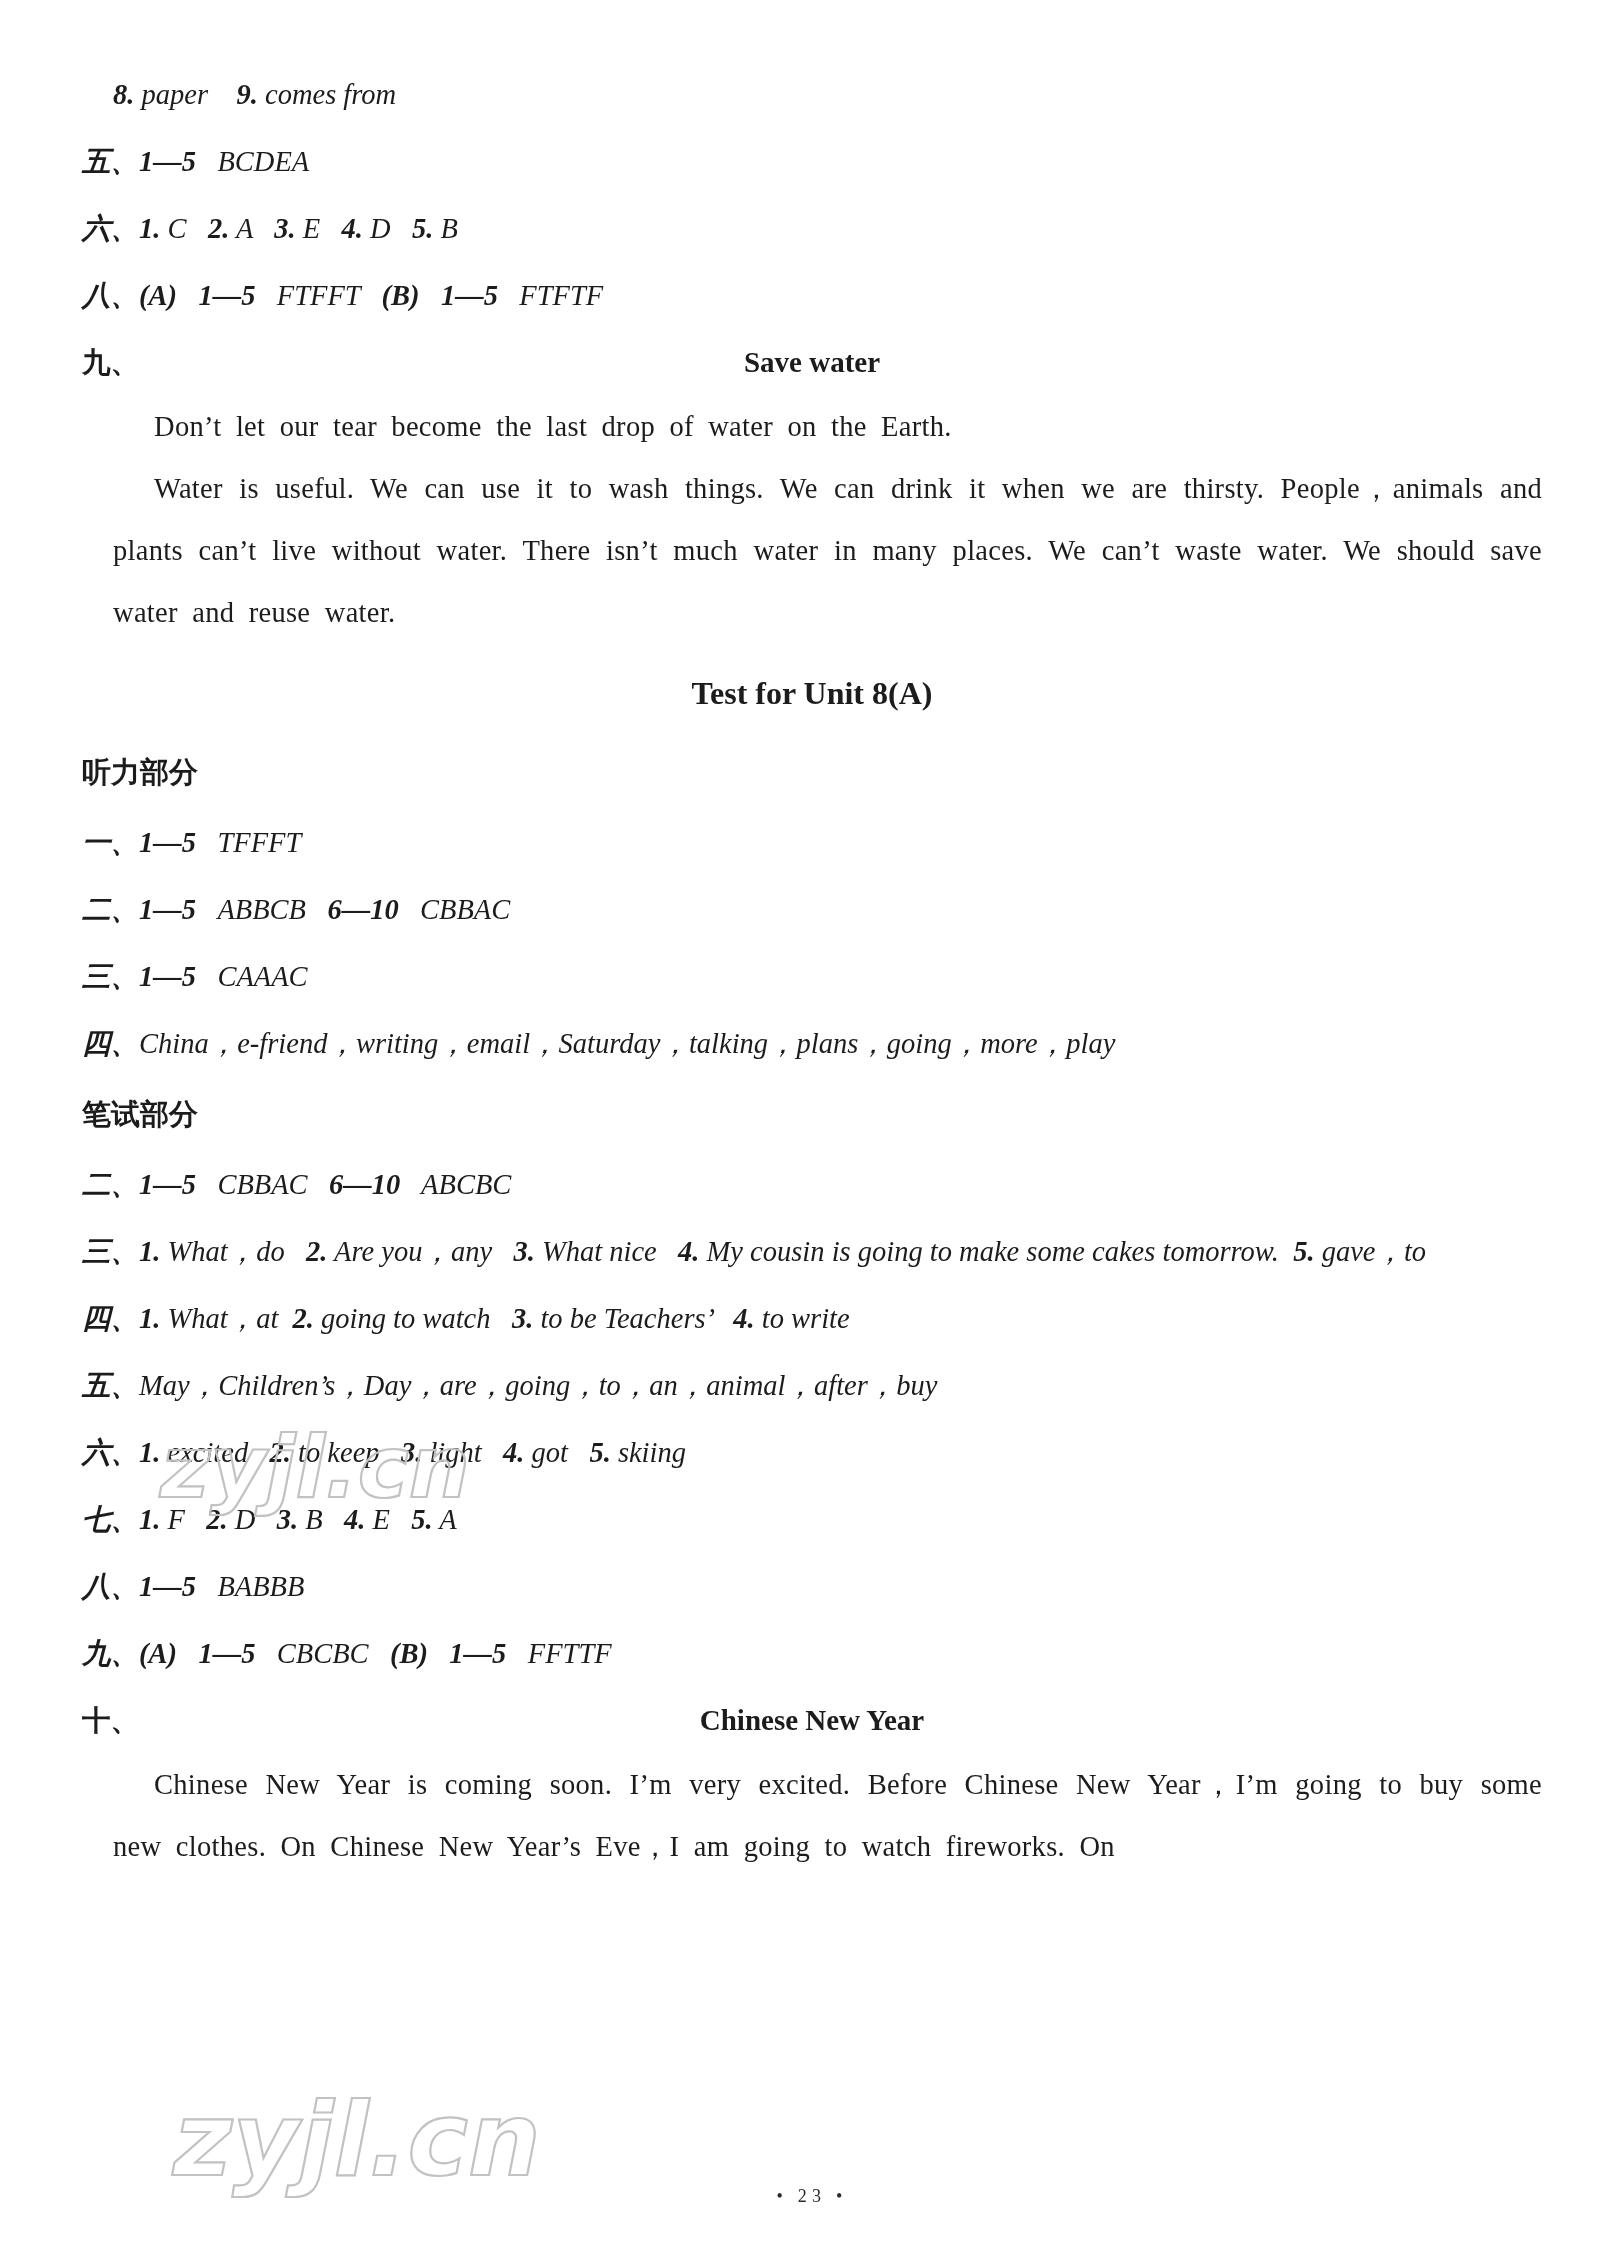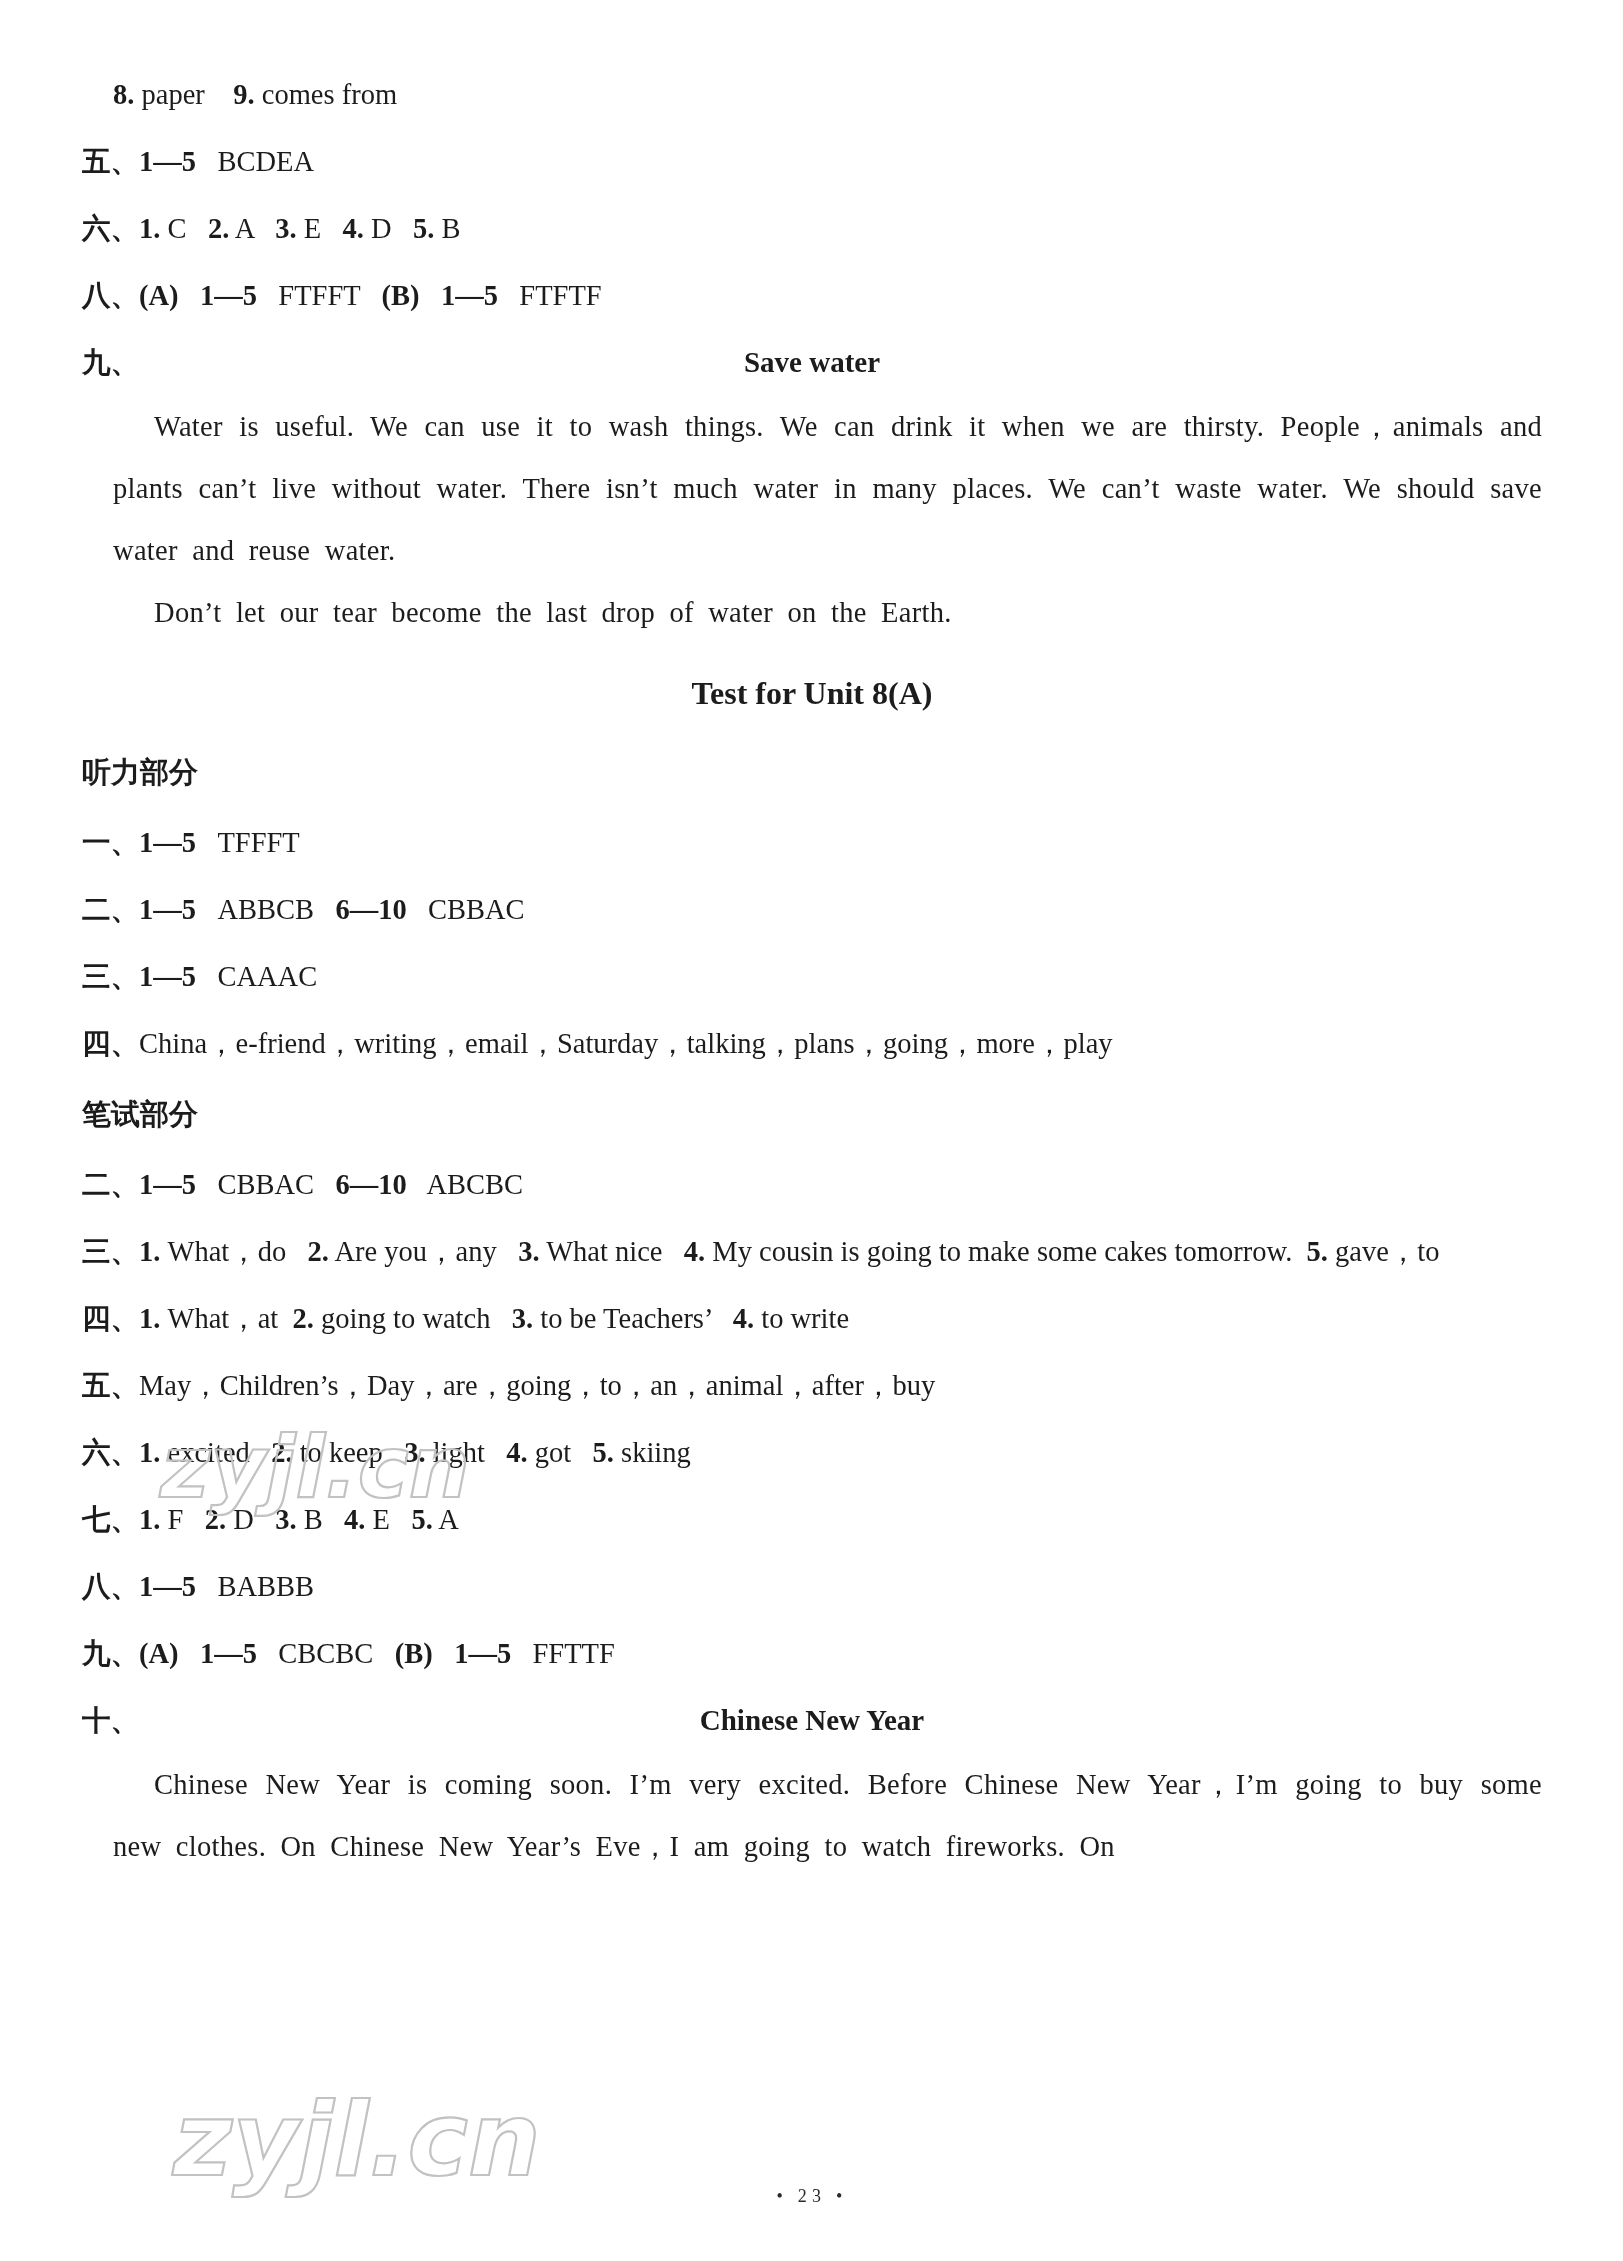--- a/index.html
+++ b/index.html
@@ -5,21 +5,21 @@
   html,body{margin:0;padding:0;background:#9a9a9a;}
   .page{
     width:1624px;height:2261px;background:#ffffff;position:relative;
     box-sizing:border-box;padding:40px 82px 0 82px;
     font-family:"Liberation Serif","DejaVu Serif",serif;
     font-size:28.5px;color:#1c1c1c;overflow:hidden;margin:0 auto;
   }
   .header{text-align:center;padding-bottom:14px;border-bottom:1.7px solid #3c3c3c;}
   .header-title{font-size:23px;letter-spacing:2.6px;color:#3f3f3f;}
   .content{padding-top:21px;}
-  .line{line-height:67px;white-space:pre-wrap;padding-left:31px;text-indent:-31px;}
+  .line{line-height:67px;white-space:pre-wrap;padding-left:31px;text-indent:-31px;font-style:italic;}
   .line.cont{text-indent:0;}
   .b{font-weight:bold;}
   .para{margin:0 0 0 31px;line-height:62px;text-indent:41px;text-align:justify;
         word-spacing:7px;letter-spacing:0.3px;}
   .heading{font-weight:bold;font-size:32px;text-align:center;line-height:50px;margin:24px 0 17.3px;}
   .part{font-weight:bold;font-size:29px;line-height:74px;
         font-family:"DejaVu Sans","Liberation Sans",sans-serif;}
   .titled{position:relative;text-align:center;line-height:67px;font-weight:bold;font-size:29px;}
   .titled .marker{position:absolute;left:0;top:0;font-size:28.5px;}
   .pageno{position:absolute;left:0;right:0;bottom:54px;text-align:center;
@@ -34,22 +34,22 @@
 <body>
 
 <div class="page">
 
   <div id="content" class="content">
       <div class="line cont"><span class="b">8.</span><span> paper    </span><span class="b">9.</span><span> comes from</span></div>
       <div class="line"><span class="b">五、</span><span class="b">1—5</span><span>   BCDEA</span></div>
       <div class="line"><span class="b">六、</span><span class="b">1.</span><span> C   </span><span class="b">2.</span><span> A   </span><span class="b">3.</span><span> E   </span><span class="b">4.</span><span> D   </span><span class="b">5.</span><span> B</span></div>
       <div class="line"><span class="b">八、</span><span class="b">(A)   </span><span class="b">1—5</span><span>   FTFFT   </span><span class="b">(B)   </span><span class="b">1—5</span><span>   FTFTF</span></div>
       <div class="titled"><span class="marker b">九、</span><span class="b">Save water</span></div>
+      <p class="para">Don’t let our tear become the last drop of water on the Earth.</p>
       <p class="para">Water is useful. We can use it to wash things. We can drink it when we are thirsty.  People，animals and plants can’t live without water.  There isn’t much water in many places. We can’t waste water. We should save water and reuse water.</p>
-      <p class="para">Don’t let our tear become the last drop of water on the Earth.</p>
       <div class="heading">Test for Unit 8(A)</div>
       <div class="part">听力部分</div>
       <div class="line"><span class="b">一、</span><span class="b">1—5</span><span>   TFFFT</span></div>
       <div class="line"><span class="b">二、</span><span class="b">1—5</span><span>   ABBCB   </span><span class="b">6—10</span><span>   CBBAC</span></div>
       <div class="line"><span class="b">三、</span><span class="b">1—5</span><span>   CAAAC</span></div>
       <div class="line"><span class="b">四、</span><span>China，e-friend，writing，email，Saturday，talking，plans，going，more，play</span></div>
       <div class="part">笔试部分</div>
       <div class="line"><span class="b">二、</span><span class="b">1—5</span><span>   CBBAC   </span><span class="b">6—10</span><span>   ABCBC</span></div>
       <div class="line"><span class="b">三、</span><span class="b">1.</span><span> What，do   </span><span class="b">2.</span><span> Are you，any   </span><span class="b">3.</span><span> What nice   </span><span class="b">4.</span><span> My cousin is going to make some cakes tomorrow.  </span><span class="b">5.</span><span> gave，to</span></div>
       <div class="line"><span class="b">四、</span><span class="b">1.</span><span> What，at  </span><span class="b">2.</span><span> going to watch   </span><span class="b">3.</span><span> to be Teachers’   </span><span class="b">4.</span><span> to write</span></div>

